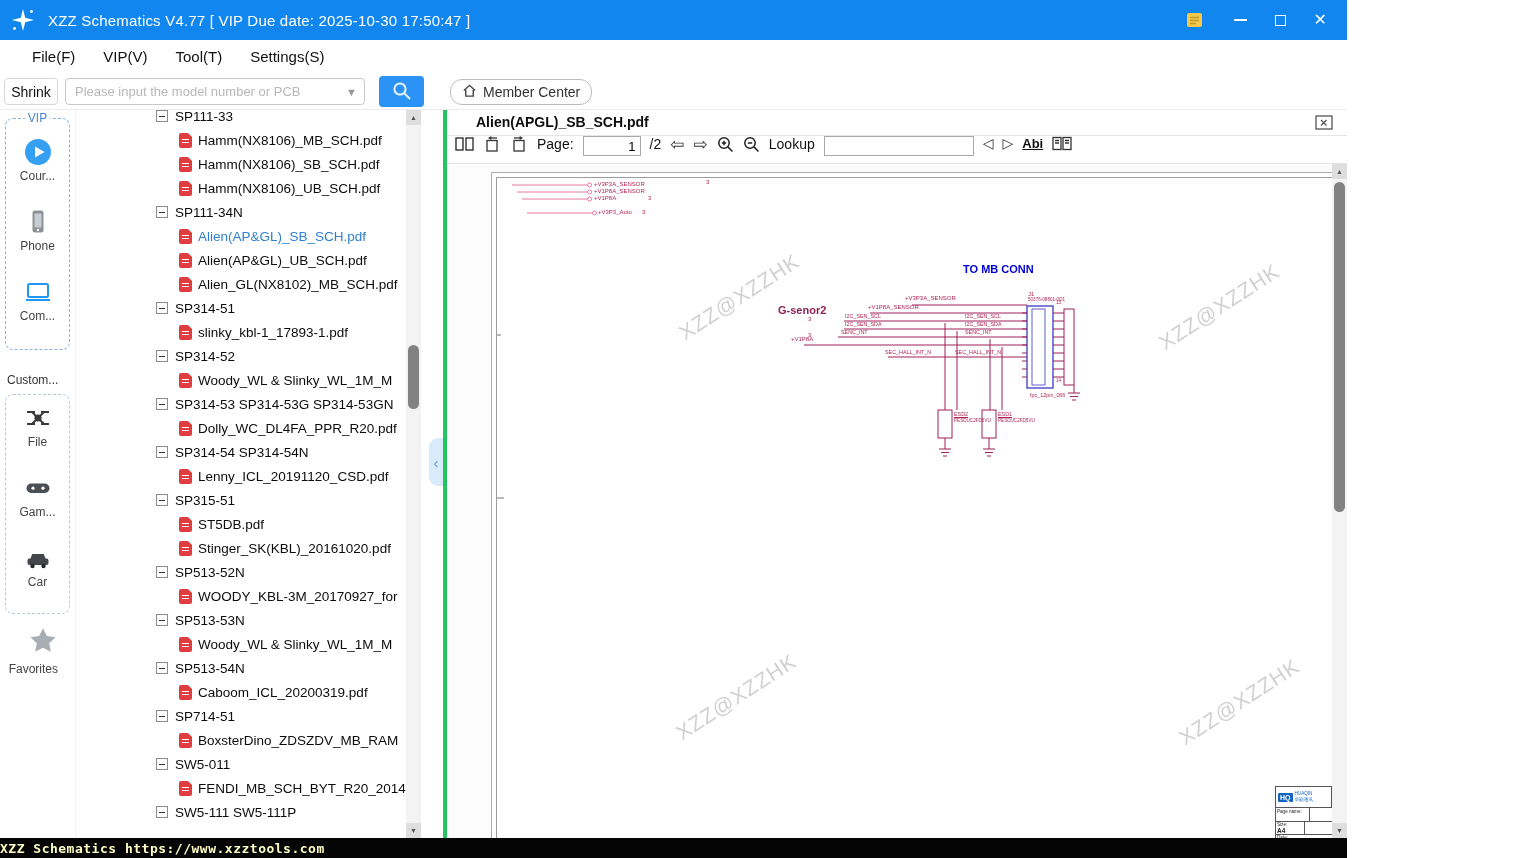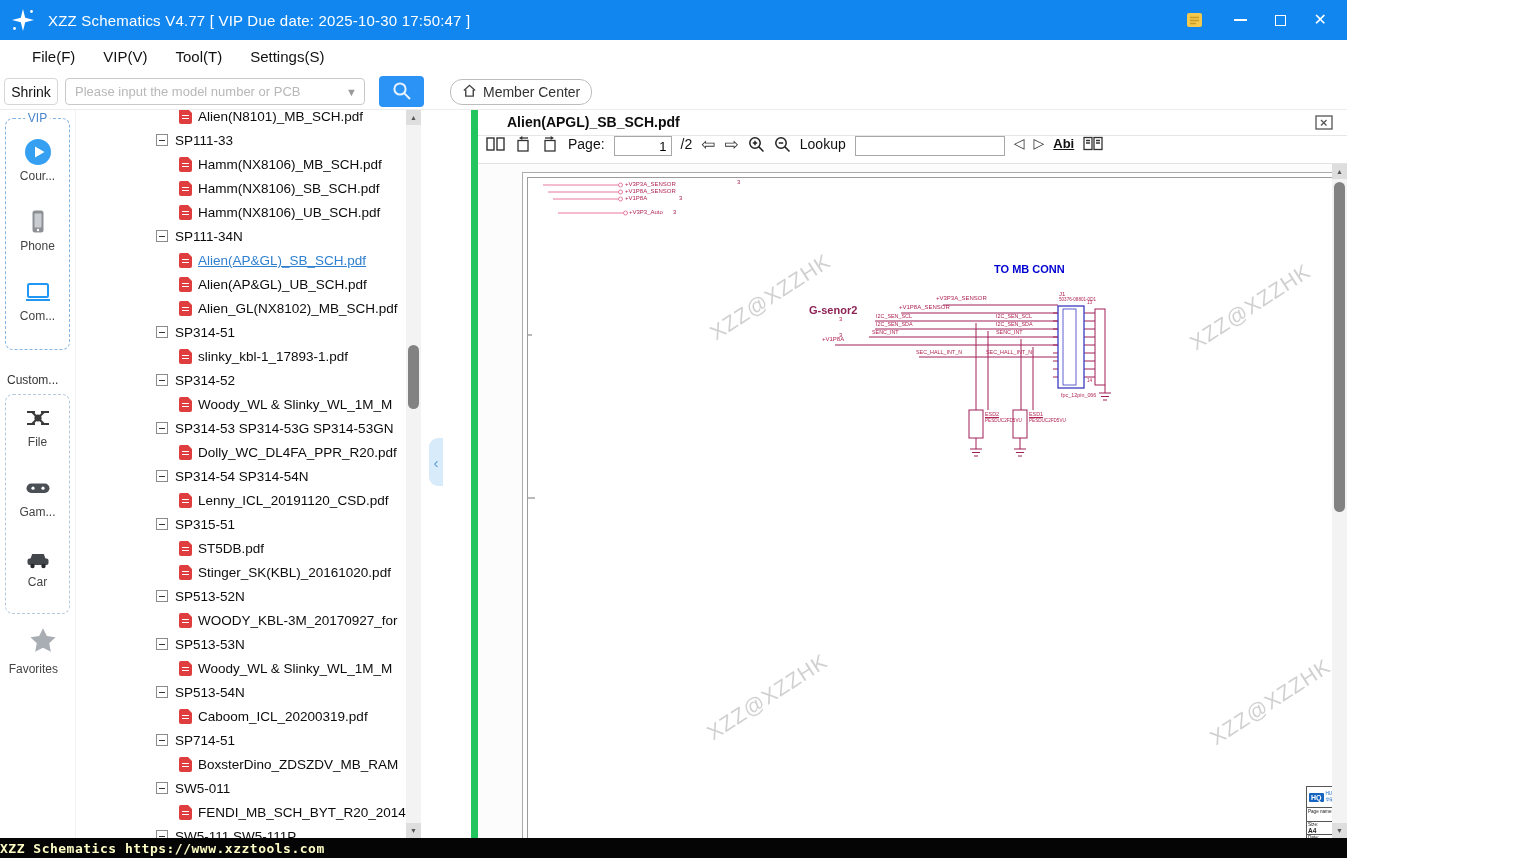--- a/index.html
+++ b/index.html
@@ -44,34 +44,34 @@
   .side-item .icn { display:flex; justify-content:center; }
   .side-label { display:block; font-size:12px; color:#444; margin-top:2px; white-space:nowrap; }
   .fav-item { position:absolute; top:516px; left:0; right:17px; text-align:right; }
 
   
   .tree-panel { width:368px; flex:none; position:relative; background:#fff; overflow:hidden; border-left:1px solid #f2f2f2; }
   .tree-scroll { position:absolute; top:-6px; left:0; width:330px; }
   .tree-row { height:24px; display:flex; align-items:center; white-space:nowrap; overflow:hidden; font-size:13.5px; color:#0c0c0c; cursor:default; }
   .tree-row.node { padding-left:80px; }
   .tree-row.pdf { padding-left:103px; }
-  .tree-row.selected .tree-label { color:#2f80d0;text-decoration:underline; }
+  .tree-row.selected .tree-label { color:#2f80d0; }
   .node-icon { width:12px; height:12px; border:1px solid #8c8c8c; margin-right:7px; position:relative; flex:none; background:#fff; }
   .node-icon::after { content:""; position:absolute; left:2px; right:2px; top:4.5px; border-top:1px solid #333; }
   .pdf-icon { width:13px; height:15px; background:#e03e3e; border-radius:2px; margin-right:6px; flex:none; position:relative; }
   .pdf-icon::before { content:""; position:absolute; left:3px; right:3px; top:6px; height:1px; background:#fff; box-shadow:0 3px 0 #fff; }
   .pdf-icon::after { content:""; position:absolute; top:0; right:0; border-top:4px solid #fff; border-left:4px solid rgba(255,255,255,0); }
   .tree-sb { position:absolute; left:330px; top:0; width:15px; height:100%; background:#f3f3f3; }
   .sb-btn { position:absolute; left:0; width:15px; height:15px; background:#dedede; color:#555; font-size:7px; text-align:center; line-height:15px; }
   .sb-btn.up { top:0; } .sb-btn.down { bottom:0; }
   .tree-thumb { position:absolute; left:2px; top:235px; width:11px; height:64px; background:#828282; border-radius:6px; }
   .collapse-handle { position:absolute; right:0; top:328px; width:14px; height:48px; background:#d8ebfb; border-radius:9px 0 0 9px; color:#5b9bd5; display:flex; align-items:center; justify-content:center; font-size:15px; }
 
   
-  .content { flex:1; position:relative; border-left:7px solid #22c55e; min-width:0; background:#d946ef;margin-left:28px; }
+  .content { flex:1; position:relative; border-left:4px solid #22c55e; min-width:0; background:#d946ef; }
   .tabrow { height:26px; position:relative; background:#fff; border-bottom:1px solid #e6e6e6; }
   .doc-tab { position:absolute; left:29px; top:0; height:25px; line-height:25px; font-size:14px; font-weight:700; color:#0d0d0d; }
   .closedoc { position:absolute; right:14px; top:5px; }
   .pdfbar { height:28px; display:flex; align-items:flex-start; gap:9px; padding-left:8px; background:#fff; border-bottom:1px solid #e3e3e3; }
   .pbtn { display:flex; align-items:center; justify-content:center; color:#2d2d2d; }
   .arrow-g { font-size:17px; color:#333; line-height:1; }
   .tri-g { font-size:14px; color:#333; line-height:1; }
   .plabel { font-size:14px; color:#111; }
   .page-input { width:58px; height:20px; border:1px solid #a8a8a8; font-size:13px; text-align:right; padding-right:4px; font-family:inherit; }
   .lookup-input { width:150px; height:20px; border:1px solid #a8a8a8; font-size:13px; padding:0 4px; font-family:inherit; }
@@ -252,24 +252,20 @@
           <svg width="30" height="30" viewBox="0 0 28 28">
               <path d="M14 2l3.6 7.4 8.1 1.1-5.9 5.6 1.5 8L14 20.2 6.7 24.1l1.5-8L2.3 10.5l8.1-1.1z" fill="#a9aeb4"></path>
             </svg>
         </span>
         <span class="side-label">Favorites</span>
       </div>
     </div>
 
     <div class="tree-panel">
       <div class="tree-scroll">
-          <div class="tree-row pdf">
-            <span class="pdf-icon"></span>
-            <span class="tree-label">Alien(N8101)_MB_SCH.pdf</span>
-          </div>
           <div class="tree-row node">
             <span class="node-icon"></span>
             <span class="tree-label">SP111-33</span>
           </div>
           <div class="tree-row pdf">
             <span class="pdf-icon"></span>
             <span class="tree-label">Hamm(NX8106)_MB_SCH.pdf</span>
           </div>
           <div class="tree-row pdf">
             <span class="pdf-icon"></span>

